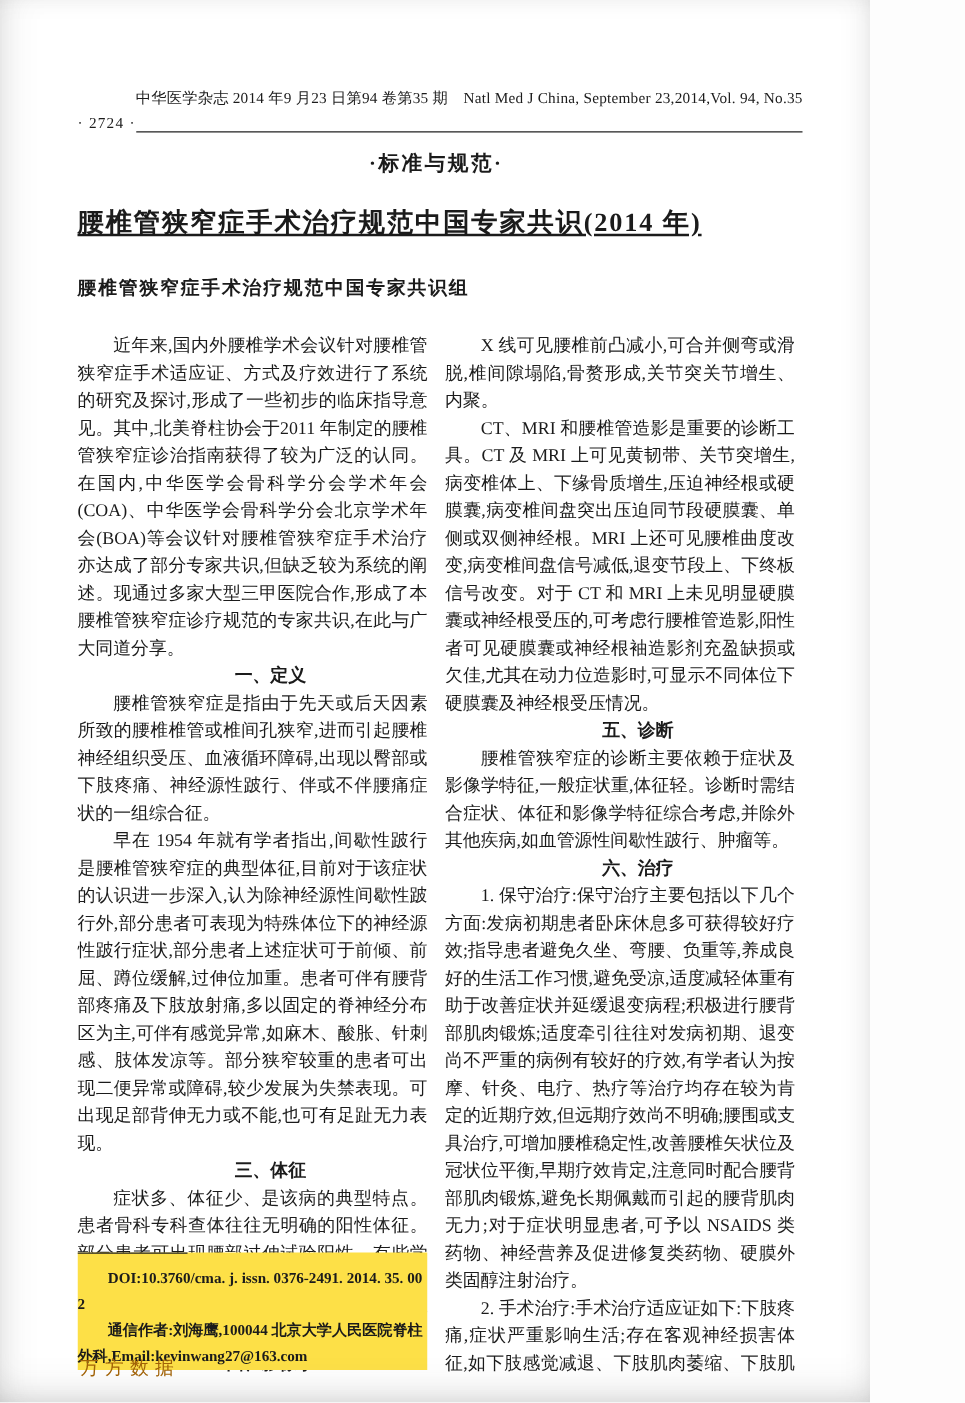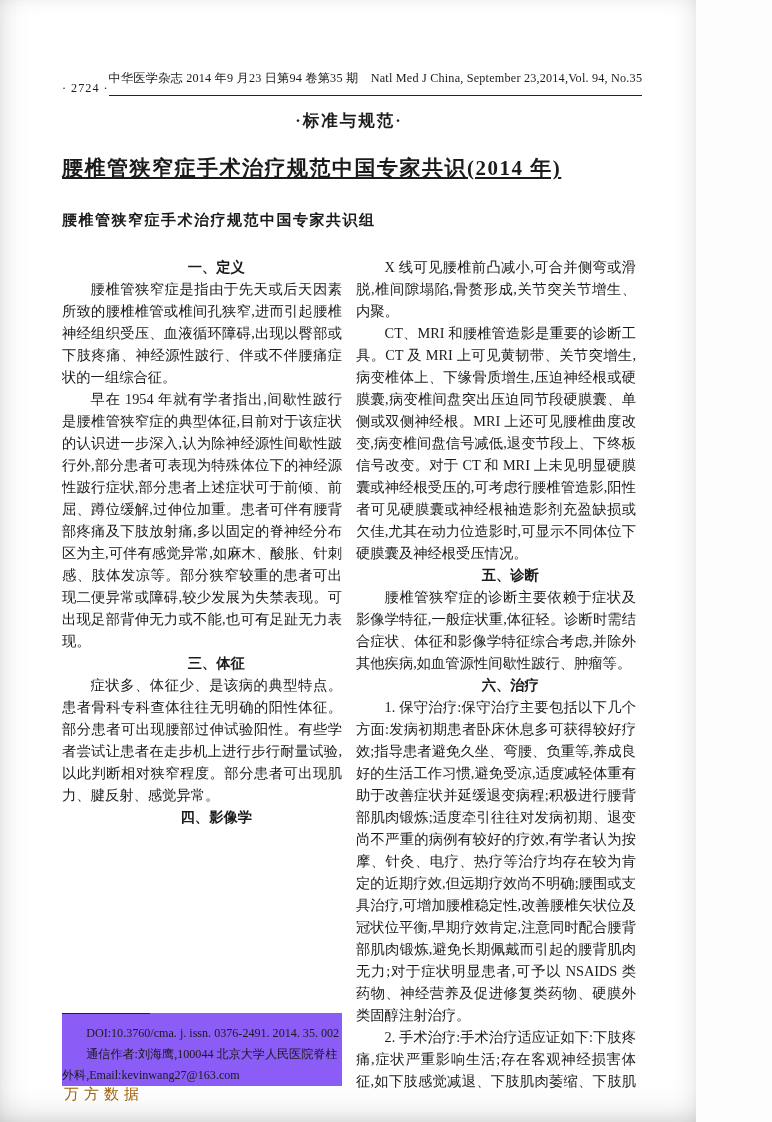--- a/index.html
+++ b/index.html
@@ -16,39 +16,39 @@
     box-shadow:
       inset 0 -20px 34px -22px rgba(90,90,90,.35),
       inset 20px 0 34px -26px rgba(90,90,90,.28),
       inset -16px 0 30px -24px rgba(90,90,90,.25),
       inset 0 14px 26px -22px rgba(90,90,90,.12);
   }
   .content{position:absolute;left:62px;right:60px;top:0;}
   
   .hdr{display:flex;align-items:flex-end;margin-top:70px;font-size:12.2px;}
   .pagenum{white-space:nowrap;letter-spacing:1px;}
-  .journal{margin-left:auto;border-bottom:1.4px solid #222;padding-bottom:8px;white-space:nowrap;letter-spacing:.2px;}
+  .journal{margin-left:auto;border-bottom:1.4px solid #222;padding-bottom:18px;white-space:nowrap;letter-spacing:.2px;}
   .seclabel{text-align:center;font-size:16.5px;font-weight:bold;margin-top:14px;letter-spacing:2px;}
   
   .title{font-size:21px;font-weight:bold;margin-top:22px;letter-spacing:1.5px;text-decoration:underline;}
   .authors{font-size:15px;font-weight:bold;margin-top:29px;letter-spacing:1.5px;}
   
   .cols{display:flex;margin-top:26px;height:834px;}
   .col{width:318px;position:relative;overflow:hidden;}
   .col.left{margin-right:14px;}
   .col.right{margin-left:0;}
   .p,.h{
     font-size:14.3px;line-height:22px;
     text-align:justify;text-justify:inter-ideograph;
     text-indent:2em;margin:0;
   }
   .h{font-weight:bold;text-align:center;}
   
   .footnote{
-    position:absolute;left:0;right:0;bottom:4px;background:#8b5cf6;z-index:2;
+    position:absolute;left:0;right:0;bottom:4px;background:#fde047;z-index:2;font-weight:bold;
   }
   .fn-rule{width:88px;border-top:1.6px solid #222;margin:0 0 9px 0;}
   .fn-line{font-size:12.1px;line-height:21px;text-indent:2em;text-align:left;margin:0;word-break:break-all;}
   
   .watermark{
     position:absolute;left:64px;bottom:18px;z-index:6;
     font-size:15px;color:#a16207;letter-spacing:5px;
     font-family:"Liberation Sans","DejaVu Sans",sans-serif;
   }
 </style>
@@ -67,20 +67,21 @@
 
     <div class="seclabel">·标准与规范·</div>
 
     <h1 class="title" style="margin:22px 0 0 0;">腰椎管狭窄症手术治疗规范中国专家共识(2014 年)</h1>
 
     <div class="authors">腰椎管狭窄症手术治疗规范中国专家共识组</div>
 
     <div class="cols">
 
       <div class="col left">
+        <p class="p">近年来,国内外腰椎学术会议针对腰椎管狭窄症手术适应证、方式及疗效进行了系统的研究及探讨,形成了一些初步的临床指导意见。其中,北美脊柱协会于2011 年制定的腰椎管狭窄症诊治指南获得了较为广泛的认同。在国内,中华医学会骨科学分会学术年会(COA)、中华医学会骨科学分会北京学术年会(BOA)等会议针对腰椎管狭窄症手术治疗亦达成了部分专家共识,但缺乏较为系统的阐述。现通过多家大型三甲医院合作,形成了本腰椎管狭窄症诊疗规范的专家共识,在此与广大同道分享。</p>
         <p class="h">一、定义</p>
         <p class="p">腰椎管狭窄症是指由于先天或后天因素所致的腰椎椎管或椎间孔狭窄,进而引起腰椎神经组织受压、血液循环障碍,出现以臀部或下肢疼痛、神经源性跛行、伴或不伴腰痛症状的一组综合征。</p>
         <p class="p">早在 1954 年就有学者指出,间歇性跛行是腰椎管狭窄症的典型体征,目前对于该症状的认识进一步深入,认为除神经源性间歇性跛行外,部分患者可表现为特殊体位下的神经源性跛行症状,部分患者上述症状可于前倾、前屈、蹲位缓解,过伸位加重。患者可伴有腰背部疼痛及下肢放射痛,多以固定的脊神经分布区为主,可伴有感觉异常,如麻木、酸胀、针刺感、肢体发凉等。部分狭窄较重的患者可出现二便异常或障碍,较少发展为失禁表现。可出现足部背伸无力或不能,也可有足趾无力表现。</p>
         <p class="h">三、体征</p>
         <p class="p">症状多、体征少、是该病的典型特点。患者骨科专科查体往往无明确的阳性体征。部分患者可出现腰部过伸试验阳性。有些学者尝试让患者在走步机上进行步行耐量试验,以此判断相对狭窄程度。部分患者可出现肌力、腱反射、感觉异常。</p>
         <p class="h">四、影像学</p>
 
         <div class="footnote">
           <div class="fn-rule"></div>
           <p class="fn-line">DOI:10.3760/cma. j. issn. 0376-2491. 2014. 35. 002</p>

